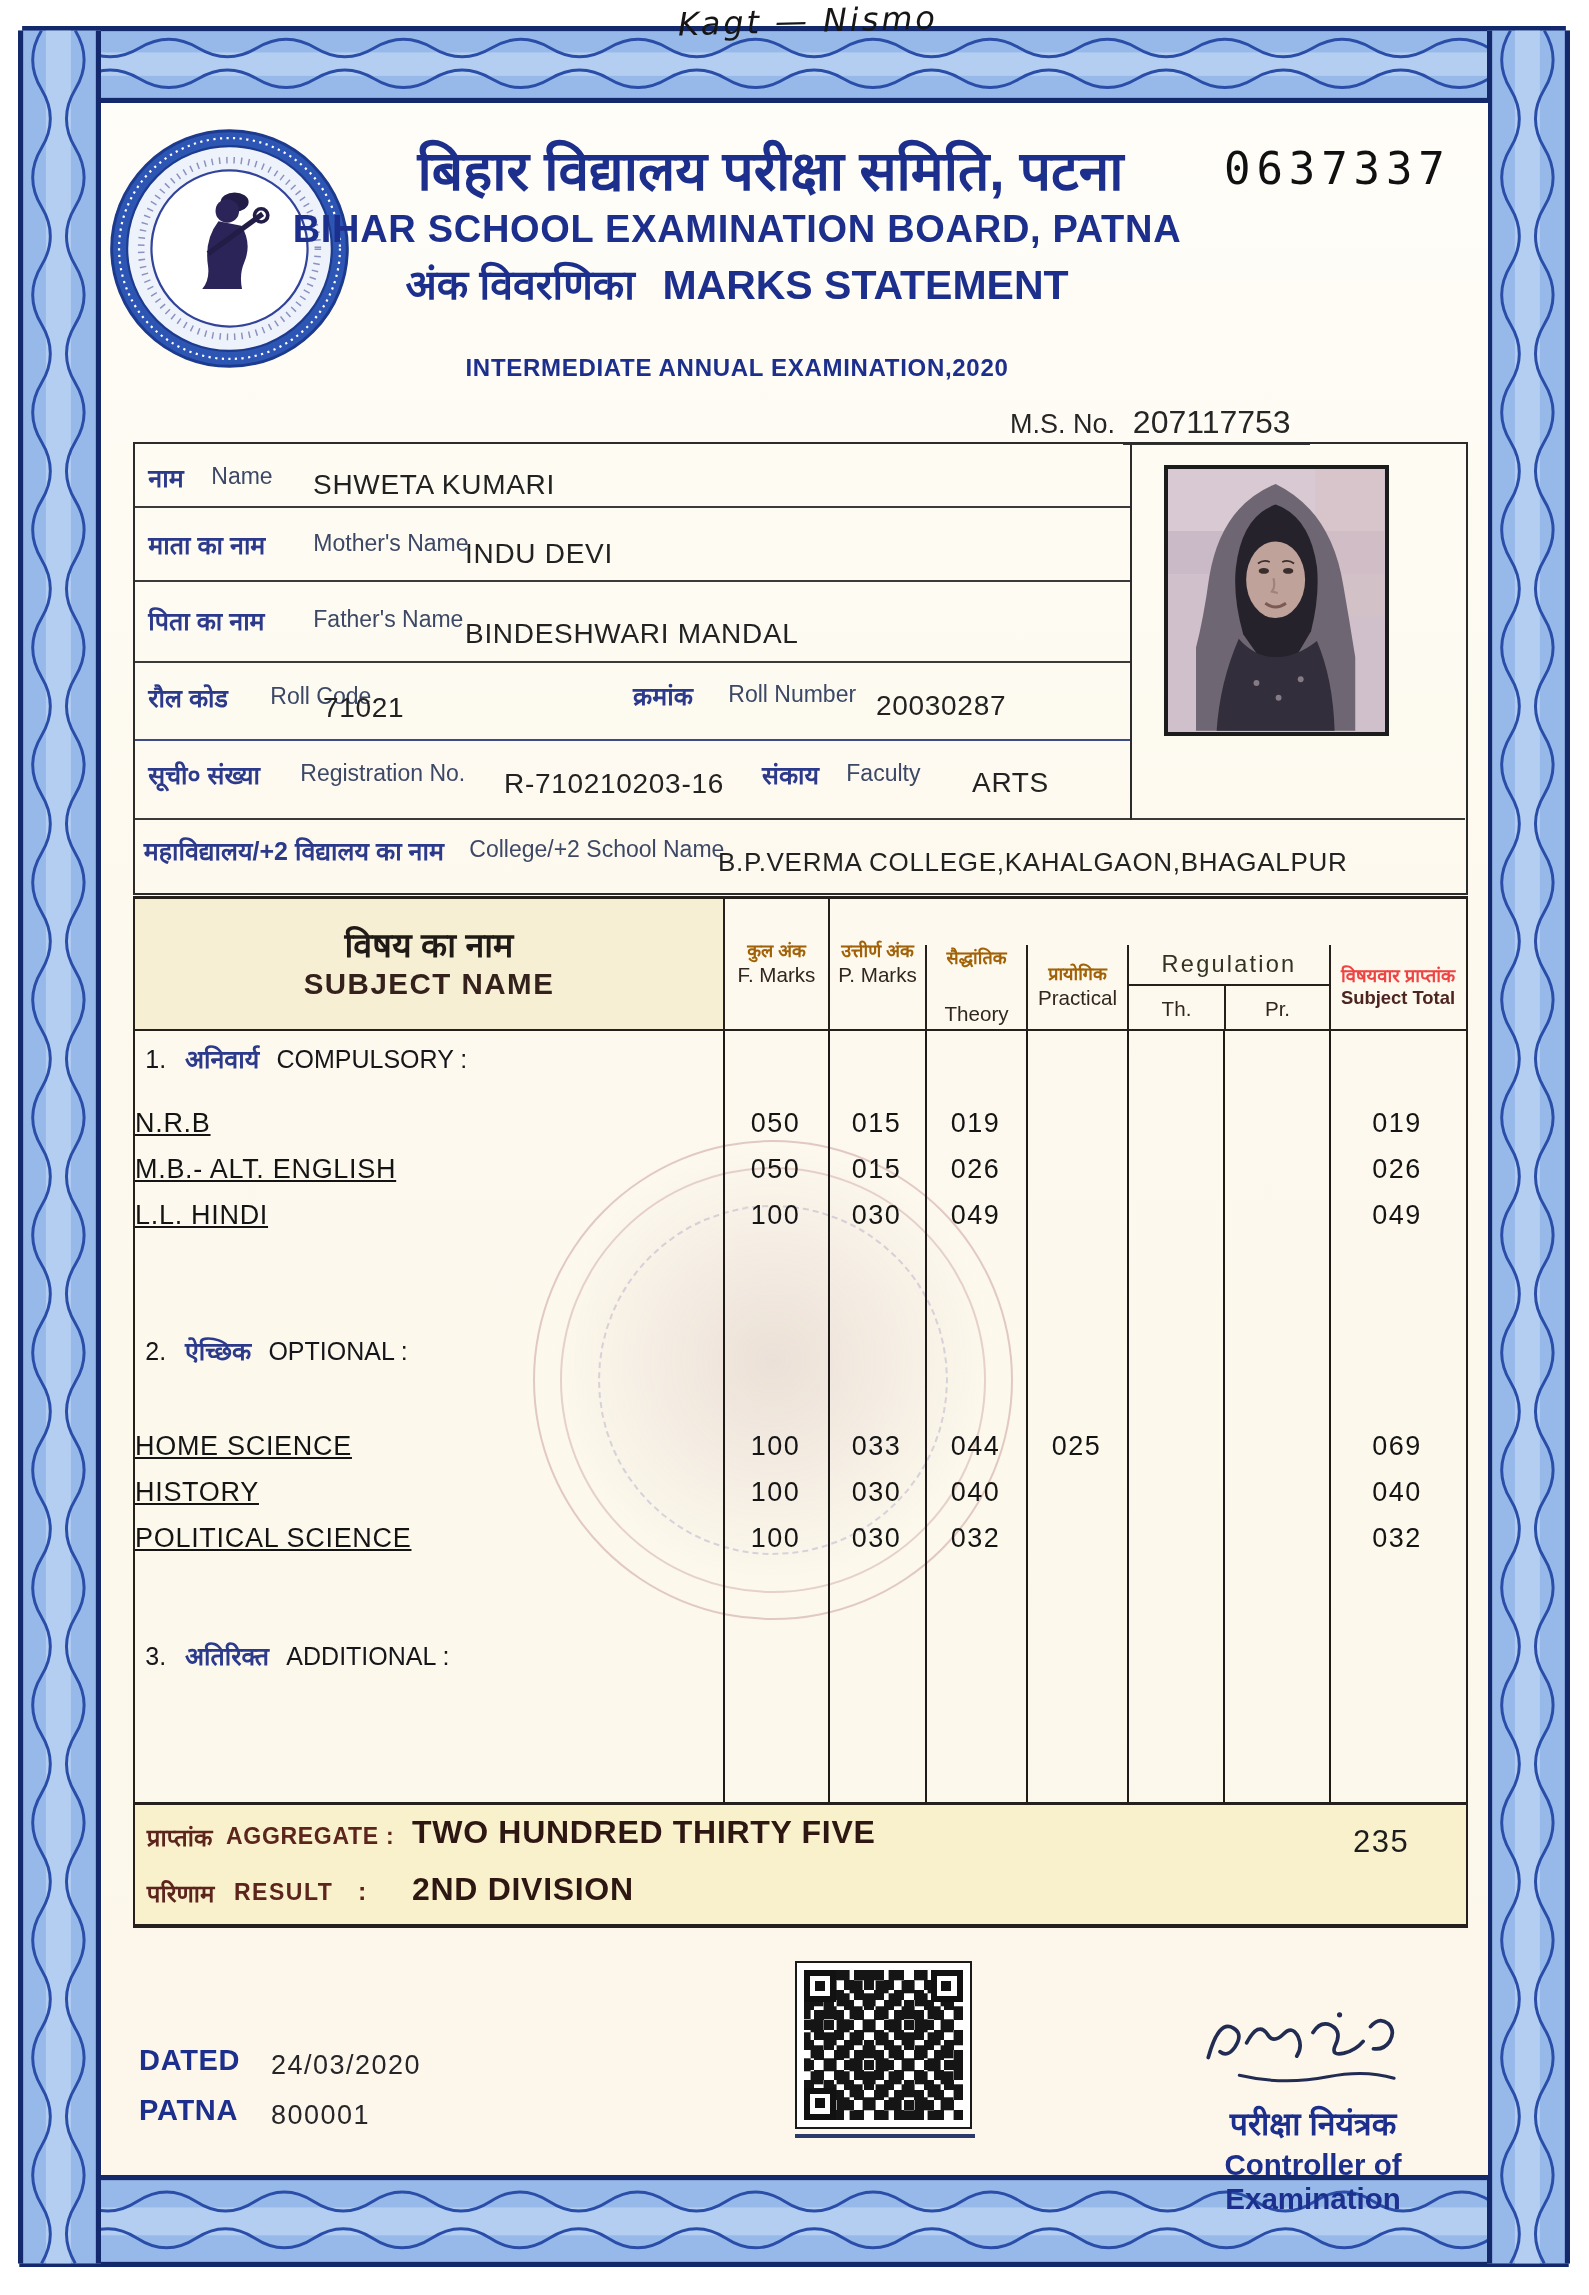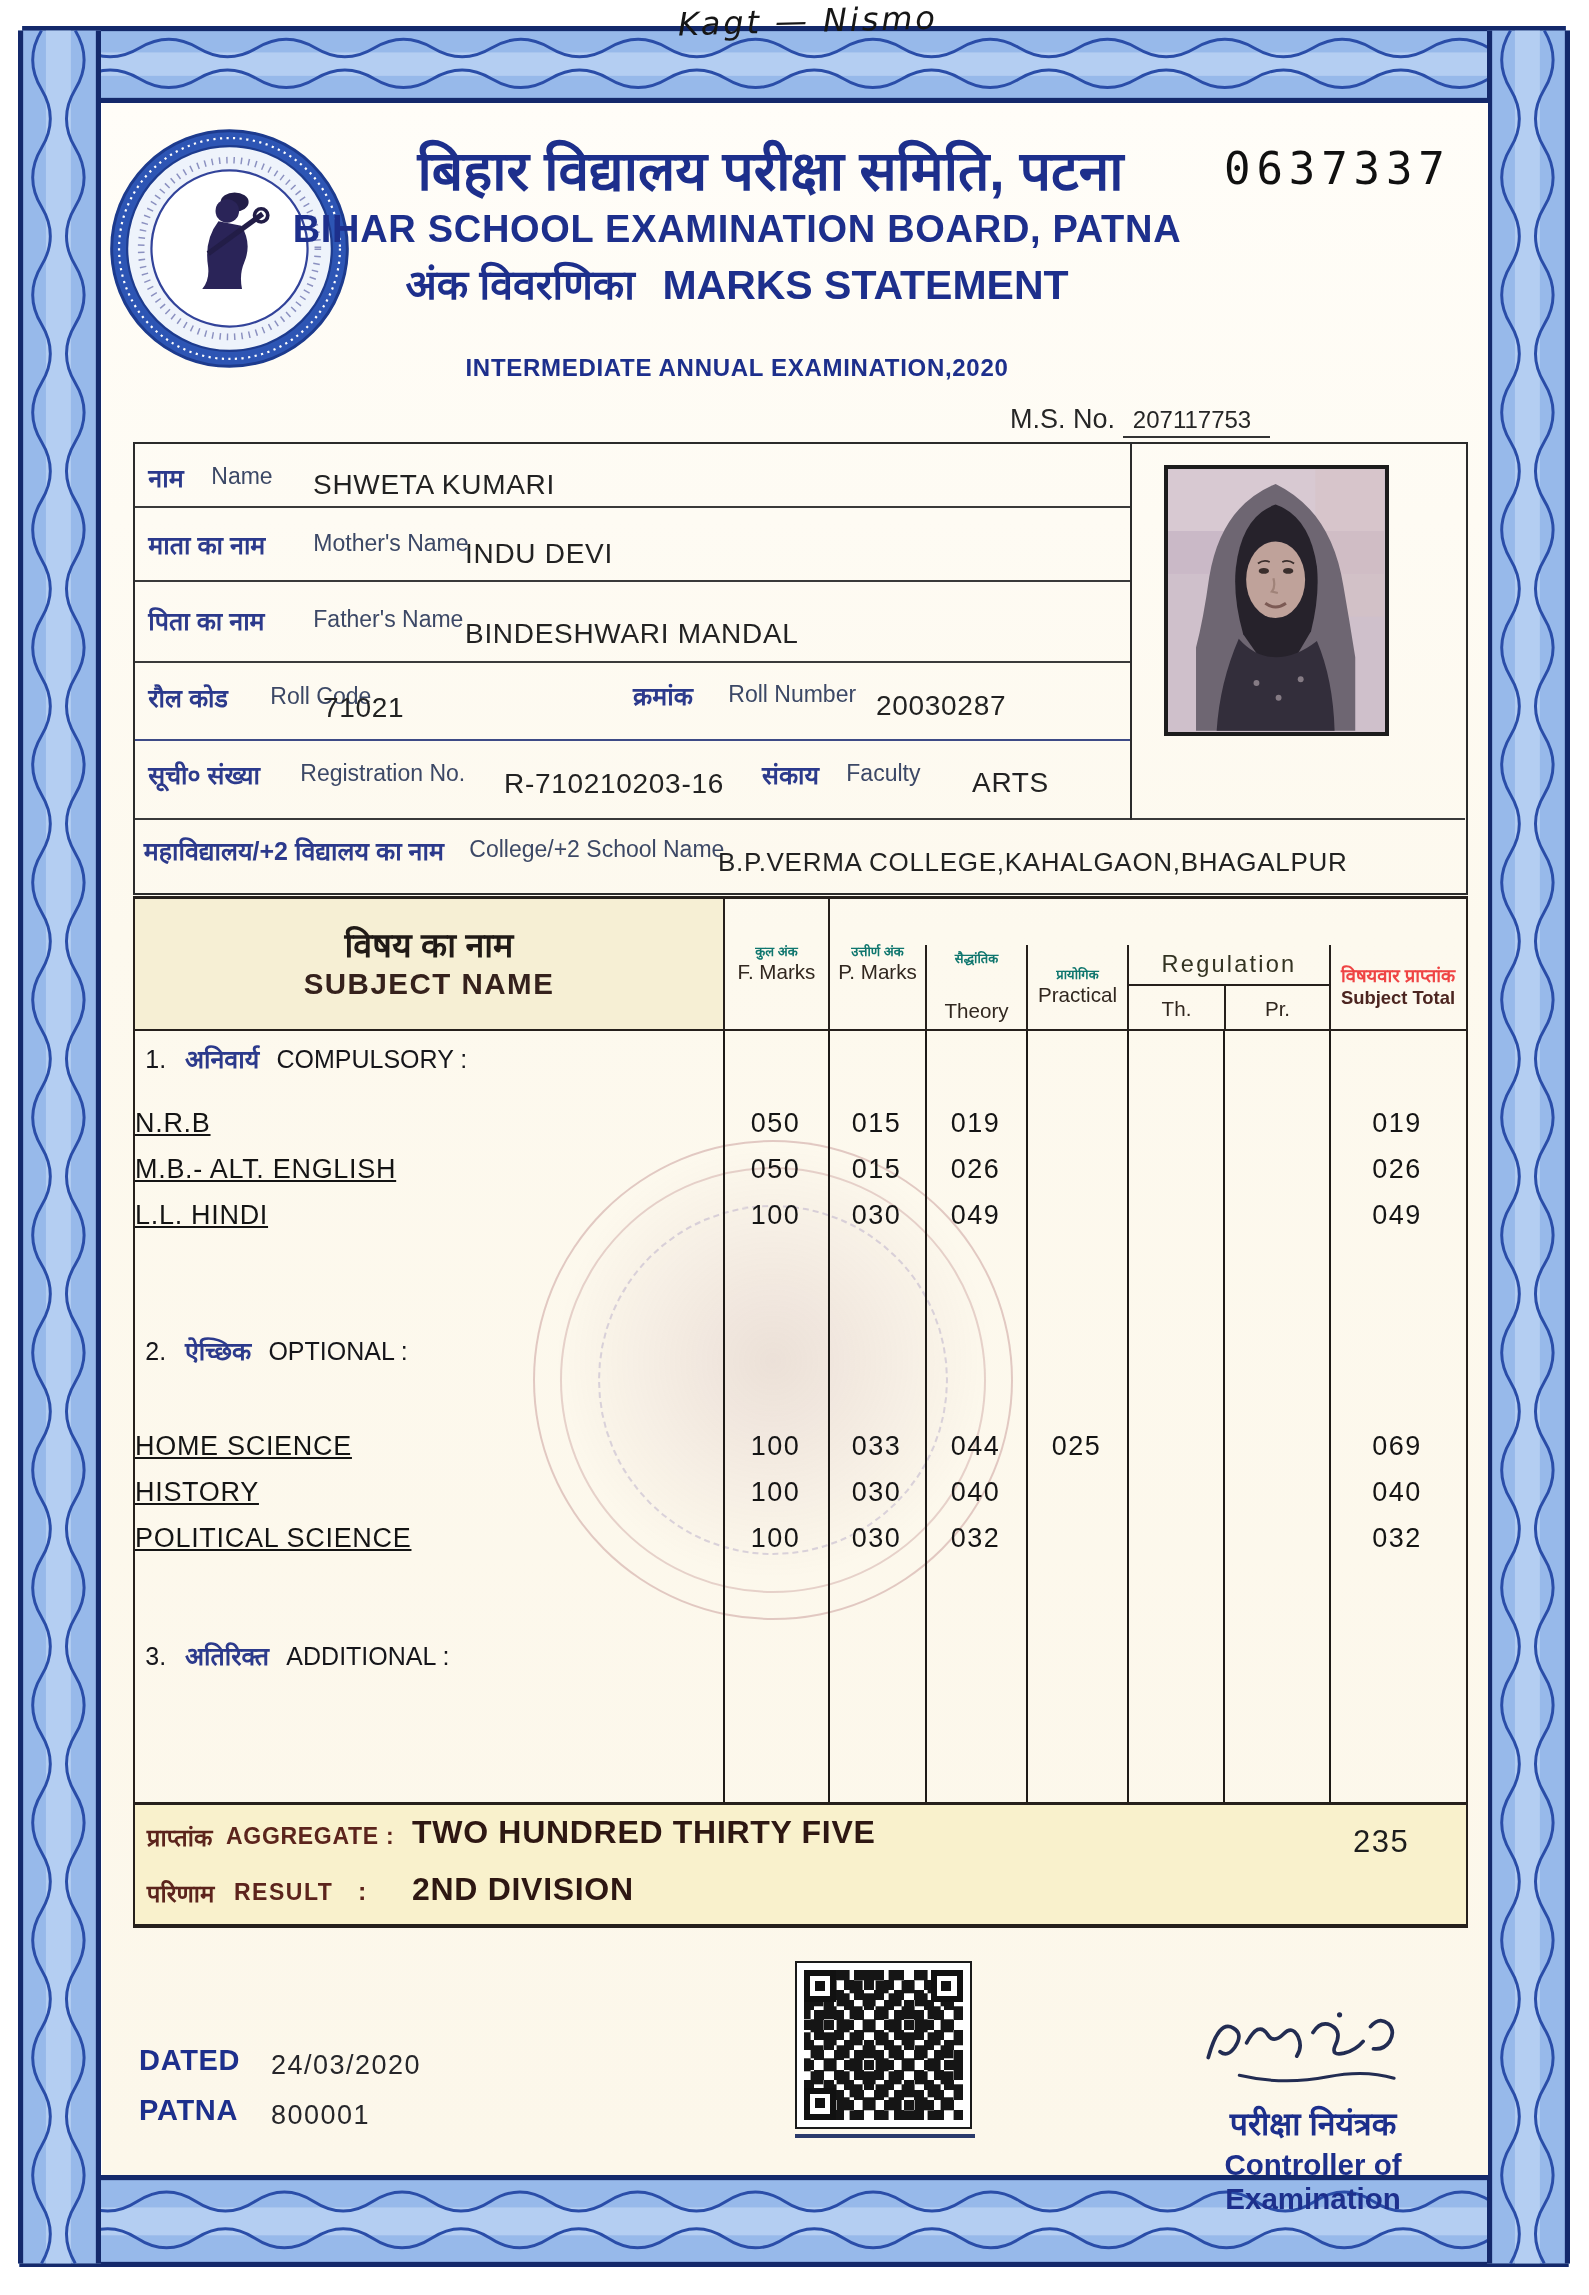--- a/index.html
+++ b/index.html
@@ -18,21 +18,21 @@
      font-family:"DejaVu Sans Mono",monospace;letter-spacing:5.9px;}
   .title-en{position:absolute;left:265px;top:208px;width:944px;text-align:center;
      font-size:38px;font-weight:bold;color:#1d2f8c;letter-spacing:0.7px;}
   .subtitle{position:absolute;left:265px;top:255px;width:944px;text-align:center;
      font-size:41px;font-weight:bold;color:#1d2f8c;}
   .exam-hi{position:absolute;left:265px;top:313px;width:944px;text-align:center;
      font-size:32px;font-weight:bold;color:#233a95;}
   .exam-en{position:absolute;left:265px;top:354px;width:944px;text-align:center;
      font-size:24px;font-weight:bold;color:#1d2f8c;letter-spacing:0.7px;}
   .msno{position:absolute;left:1010px;top:404px;font-size:27px;color:#262626;}
-  .msno b{font-weight:normal;border-bottom:2.2px solid #333;padding:0 19px 2.9px 10.3px;font-size:24px;}
+  .msno b{font-weight:normal;border-bottom:2.2px solid #333;padding:0 19px 2.9px 10.3px;font-size:32px;}
   
   .infobox{position:absolute;left:133px;top:442px;width:1335px;height:453px;
      border:2.2px solid #2b2b2b;box-sizing:border-box;}
   .irow-line{position:absolute;left:0;height:0;border-top:2.2px solid #3a3a3a;}
   .photodiv{position:absolute;left:995px;top:0;width:0;height:376px;border-left:2.2px solid #2b2b2b;}
   .lab-hi{font-size:25px;color:#2c3a8c;font-weight:bold;}
   .lab-en{font-size:23px;color:#3c4866;margin-left:10.3px;}
   .ival{font-size:28px;color:#222;letter-spacing:0.7px;}
   .abs{position:absolute;}
   .photoframe{position:absolute;left:1029px;top:20.6px;width:225px;height:271px;
@@ -48,21 +48,21 @@
   .hc:first-child{border-left:none;}
   .h-subject{grid-column:1;grid-row:1/4;background:#f6efd4;}
   .h-subject .hi{font-size:34px;font-weight:bold;color:#201a16;}
   .h-subject .en{font-size:29.5px;font-weight:bold;color:#35211c;letter-spacing:1.5px;margin-top:4.4px;}
   .h-fm{grid-column:2;grid-row:1/4;} .h-pm{grid-column:3;grid-row:1/4;}
   .h-mo{grid-column:4/9;grid-row:1;border-bottom:2.2px solid #26201c;font-size:22px;color:#4c2520;font-weight:bold;}
   .h-th{grid-column:4;grid-row:2/4;gap:32px;} .h-pc{grid-column:5;grid-row:2/4;}
   .h-reg{grid-column:6/8;grid-row:2;border-bottom:2.2px solid #26201c;font-size:23.6px;color:#332;letter-spacing:2.2px;}
   .h-rth{grid-column:6;grid-row:3;} .h-rpr{grid-column:7;grid-row:3;}
   .h-tot{grid-column:8;grid-row:2/4;}
-  .hc .l1{font-size:13px;color:#0f766e;font-weight:bold;}
+  .hc .l1{font-size:18px;color:#a16207;font-weight:bold;}
   .hc .l2{font-size:20.6px;color:#31271f;margin-top:2.9px;}
   .h-tot .l1{font-size:18.4px;color:#ef4444;}
   .h-tot .l2{font-size:18.4px;font-weight:bold;color:#4c2520;}
   .tbody{position:relative;height:771px;}
   .vline{position:absolute;top:0;bottom:0;width:0;border-left:2.2px solid #1e1a17;z-index:2;}
   .mrow{position:absolute;left:0;width:100%;display:grid;z-index:3;
      grid-template-columns:588px 105px 97px 101px 101px 97px 105px 136px;}
   .mrow div{text-align:center;font-size:27px;color:#141414;letter-spacing:1.5px;}
   .mrow .sname{text-align:left;letter-spacing:0.7px;text-decoration:underline;}
   .secrow{position:absolute;left:0;z-index:3;font-size:25px;color:#15151a;}

